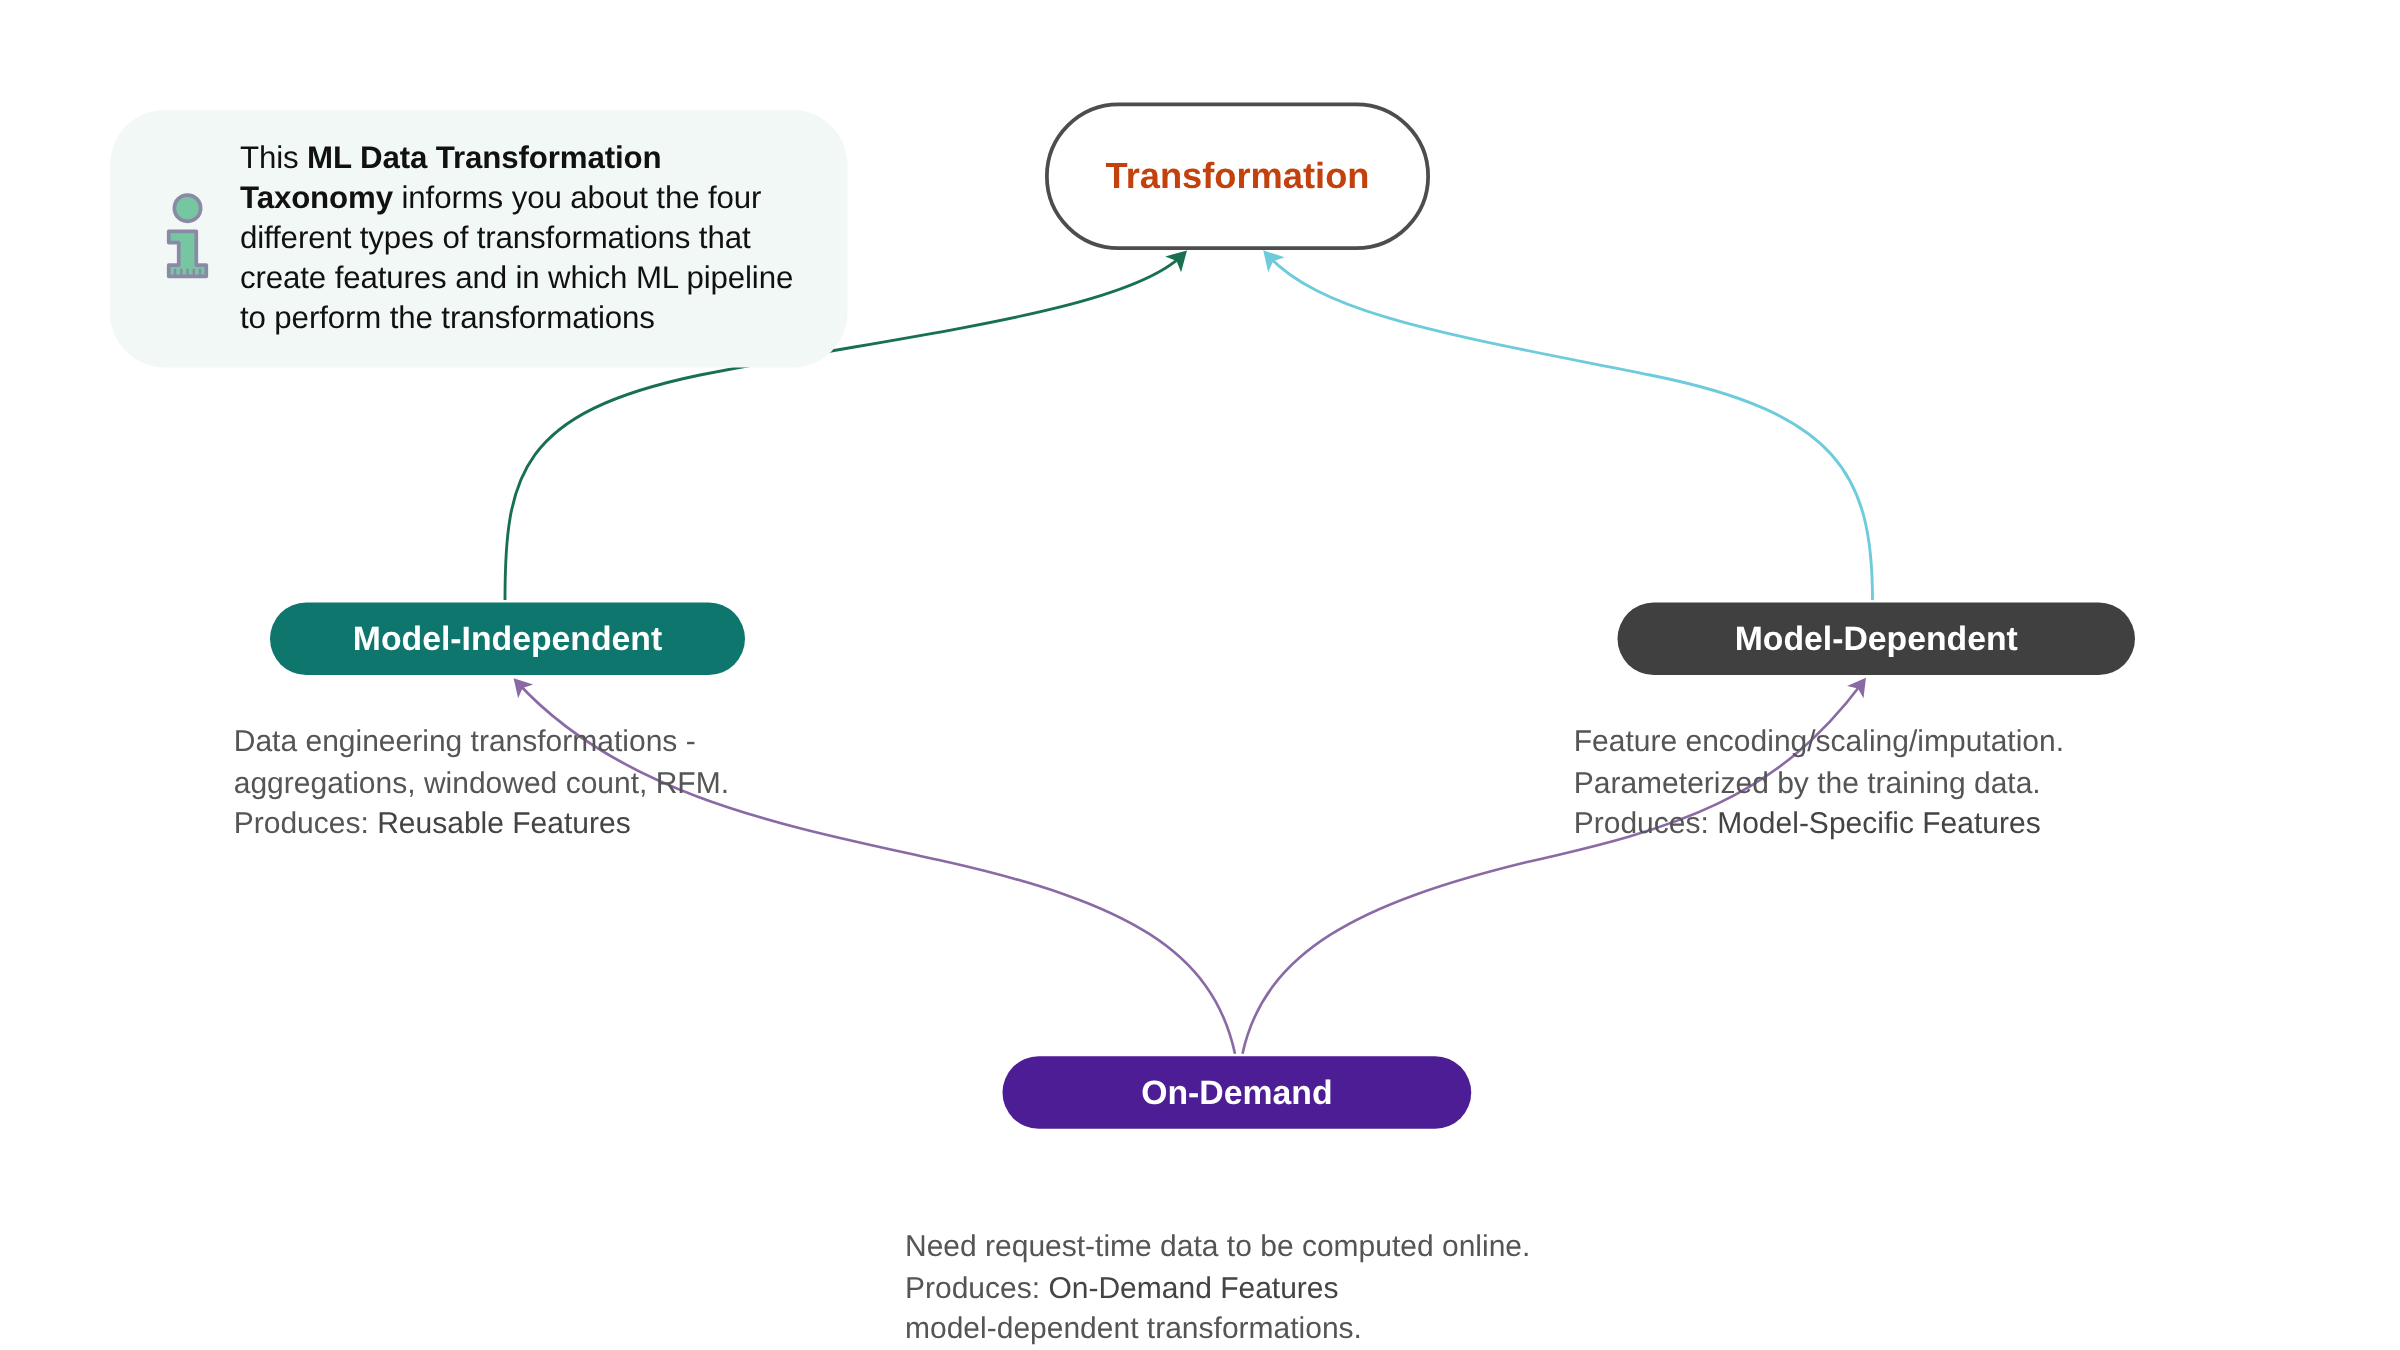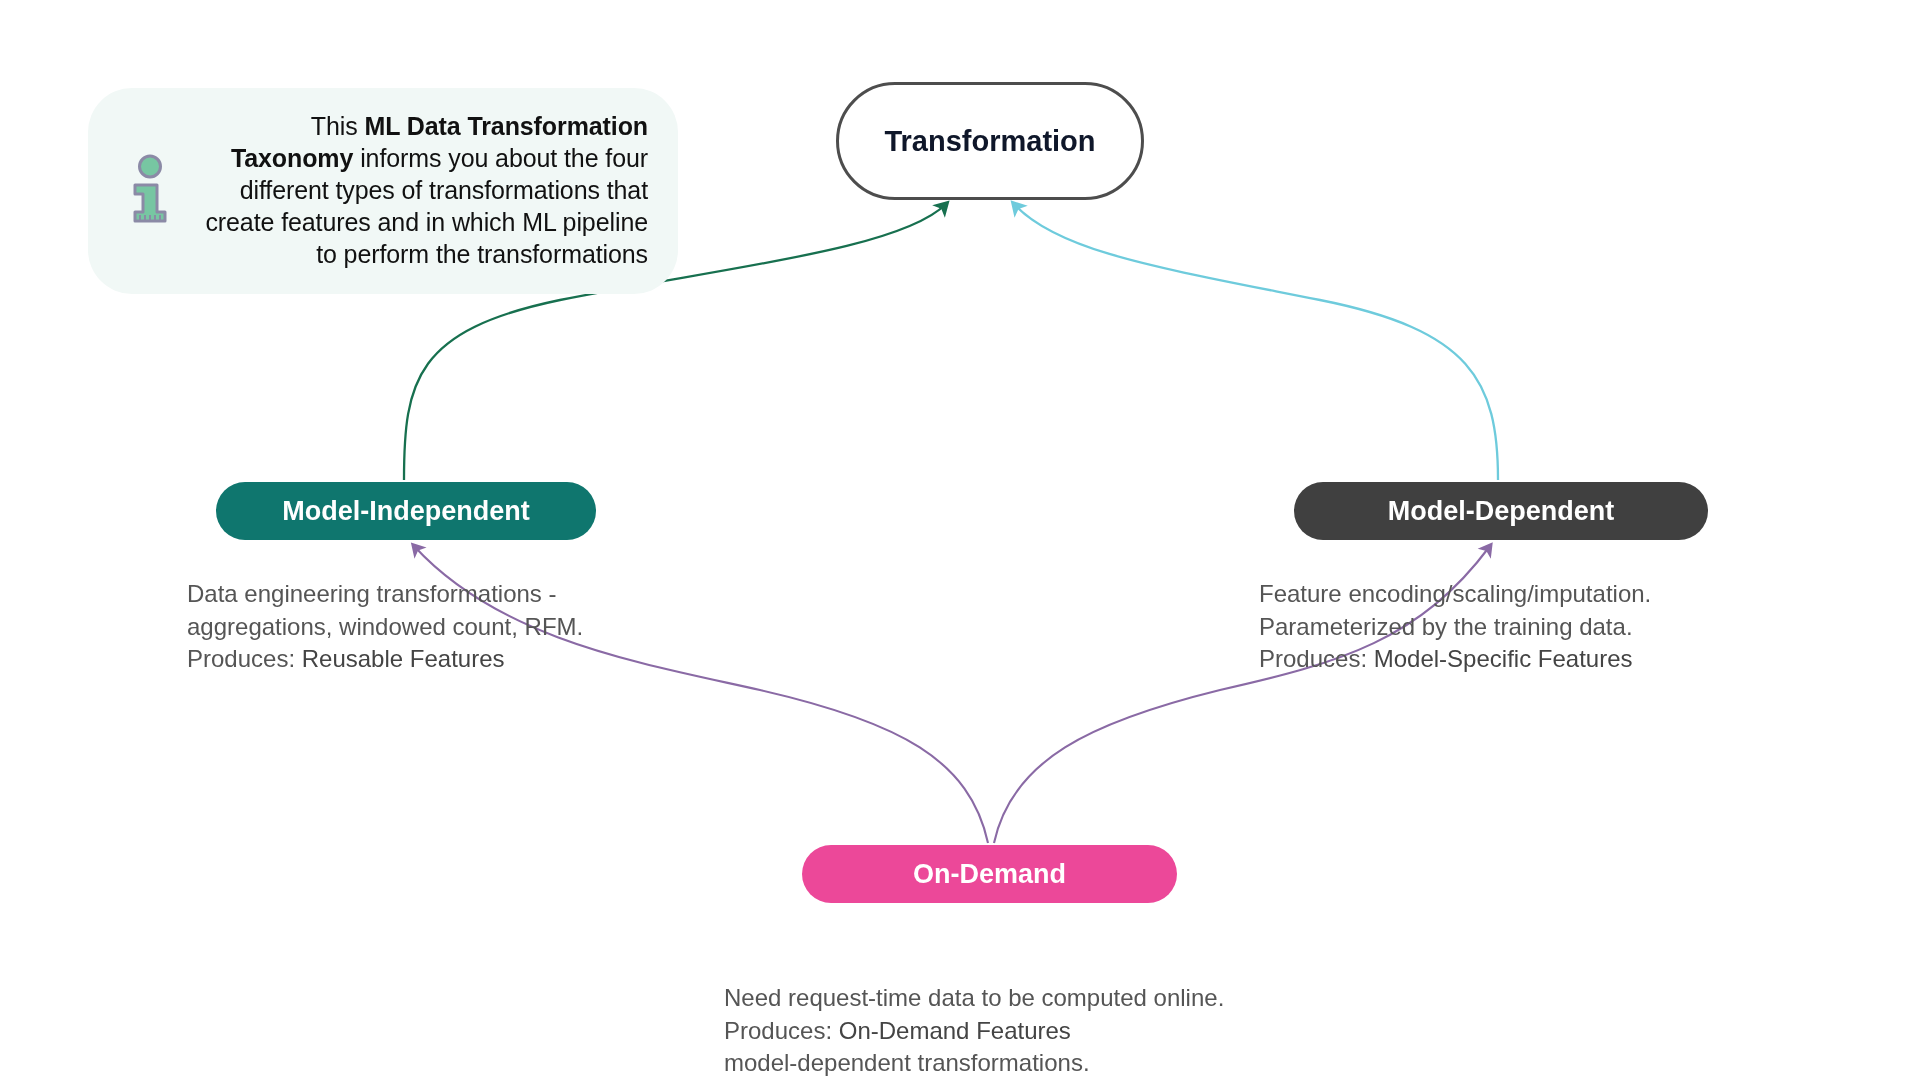--- a/index.html
+++ b/index.html
@@ -50,21 +50,20 @@
     margin-right: 14px;
     display: flex;
     align-items: center;
     justify-content: center;
   }
   #info-text {
     font-size: 25px;
     line-height: 32px;
     color: #111111;
     letter-spacing: -0.1px;
-    text-align: right;
   }
   #info-text b { font-weight: 700; }
 
   
   .node {
     position: absolute;
     display: flex;
     align-items: center;
     justify-content: center;
     box-sizing: border-box;
@@ -73,21 +72,21 @@
     z-index: 3;
   }
   .node-root {
     left: 836px;
     top: 82px;
     width: 308px;
     height: 118px;
     border-radius: 60px;
     background: #ffffff;
     border: 3px solid #4d4d4d;
-    color: #0f172a;
+    color: #c2410c;
     font-size: 29px;
   }
   .node-pill {
     height: 58px;
     border-radius: 29px;
     color: #ffffff;
     font-size: 27px;
   }
   .node-mi {
     left: 216px;
@@ -98,21 +97,21 @@
   .node-md {
     left: 1294px;
     top: 482px;
     width: 414px;
     background: #404040;
   }
   .node-od {
     left: 802px;
     top: 845px;
     width: 375px;
-    background: #ec4899;
+    background: #4c1d95;
   }
 
   
   .caption {
     position: absolute;
     font-size: 24px;
     line-height: 32.5px;
     color: #555555;
     z-index: 4;
     white-space: pre;

